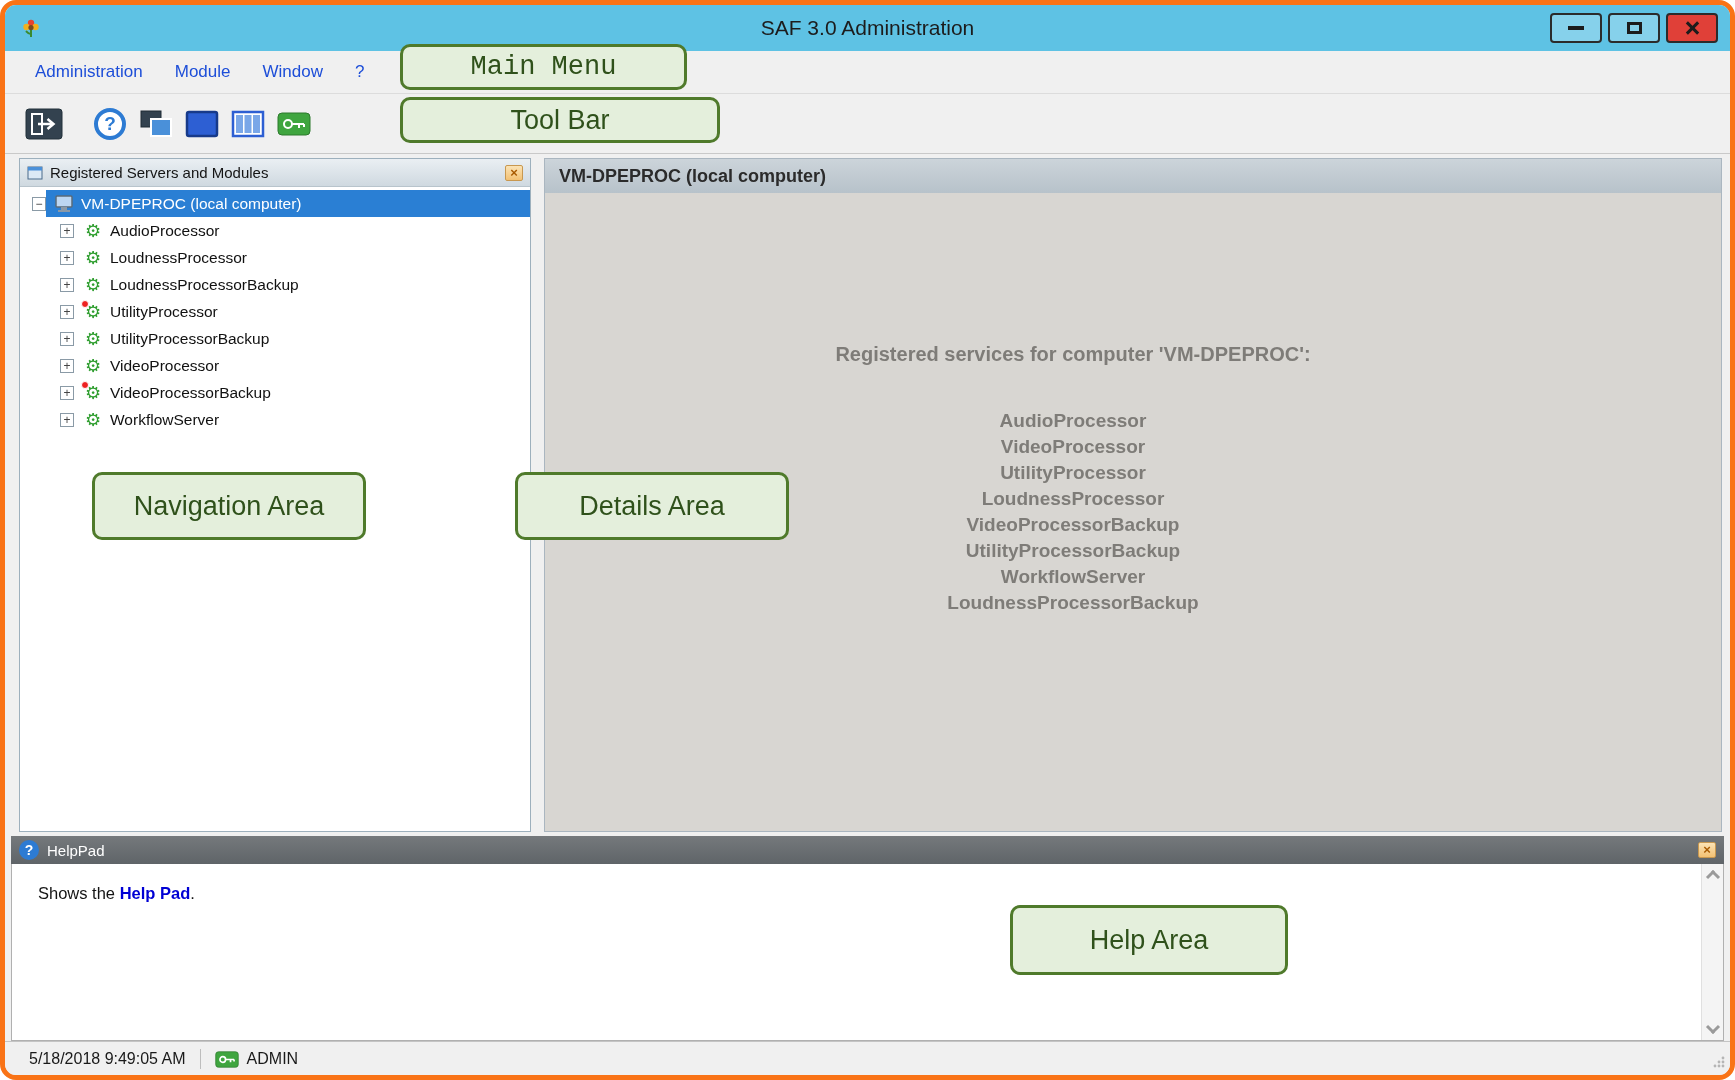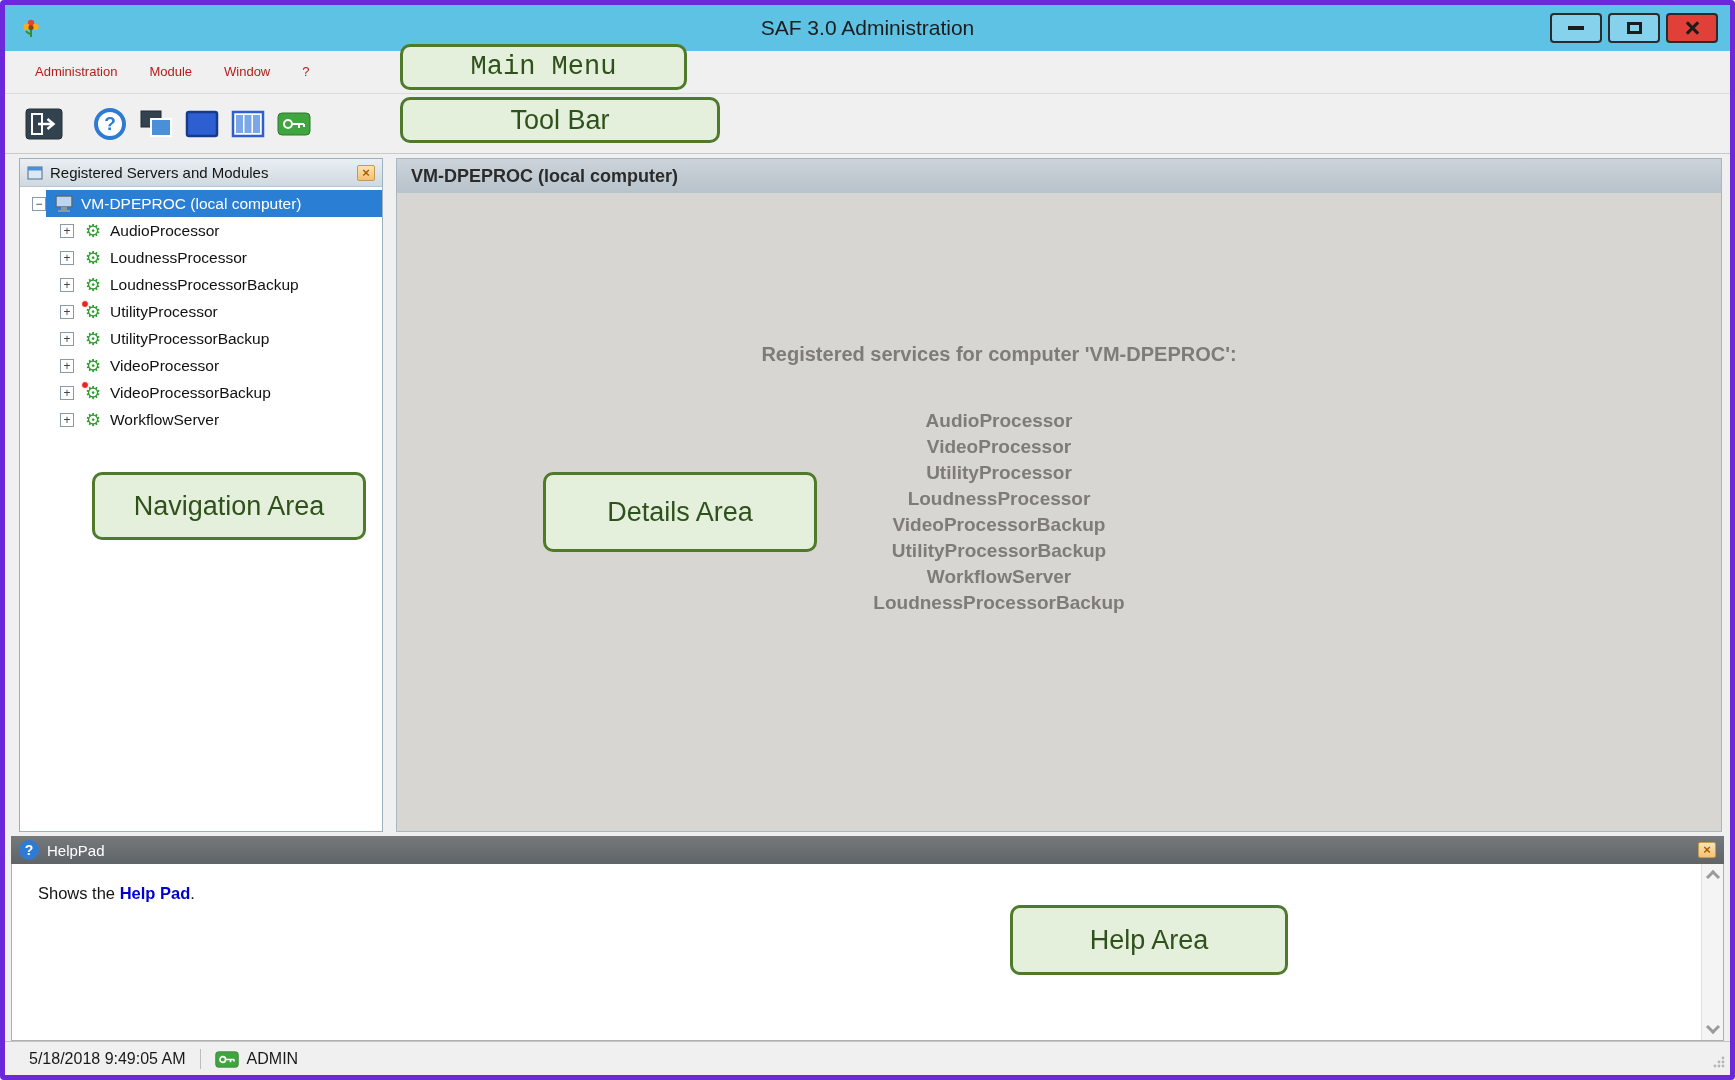--- a/index.html
+++ b/index.html
@@ -6,48 +6,48 @@
     --titlebar:#5ec2e4; --close-button:#e04038; --selection:#2a7fd4;
     --callout-bg:#e4efdc; --callout-border:#4f7a2b; --callout-text:#2f511b;
     --link:#0000d4; --details-bg:#d8d6d2; --details-text:#7e7c78; --helppad-header:#5f6468;
   }
   *{box-sizing:border-box; margin:0; padding:0;}
   body{
     width:1735px; height:1080px; overflow:hidden; position:relative;
     background:#ffffff; font-family:"Liberation Sans","DejaVu Sans",sans-serif;
   }
   .window{
-    position:absolute; inset:0; border:5px solid #6d28d9; border-radius:4px;
+    position:absolute; inset:0; border:5px solid #f97316; border-radius:16px;
     overflow:hidden; display:flex; flex-direction:column; background:#f0f0f0;
   }
   
   .titlebar{flex:0 0 46px; background:var(--titlebar); display:flex; align-items:center; position:relative;}
   .title-icon{margin-left:14px; display:flex; align-items:center;}
   .title-text{position:absolute; left:0; right:0; text-align:center; font-size:21px; color:#1c1c1c; pointer-events:none;}
   .win-controls{margin-left:auto; display:flex; gap:6px; margin-right:12px; position:relative; z-index:2;}
   .win-btn{width:52px; height:30px; border:2px solid #2b2b2b; border-radius:4px;
     display:flex; align-items:center; justify-content:center; background:rgba(255,255,255,0.25);}
   .win-btn.close{background:var(--close-button);}
   .glyph-min{width:16px; height:4px; background:#1c1c1c;}
   .glyph-max{width:15px; height:12px; border:3px solid #1c1c1c;}
   .glyph-close{position:relative; width:16px; height:16px;}
   .glyph-close::before,.glyph-close::after{content:""; position:absolute; left:7px; top:0; width:3px; height:16px; background:#1c1c1c;}
   .glyph-close::before{transform:rotate(45deg);} .glyph-close::after{transform:rotate(-45deg);}
   
   .menubar{flex:0 0 42px; background:#f0f0f0; border-bottom:1px solid #dcdcdc; display:flex; align-items:center; padding-left:14px;}
-  .menu-item{padding:0 16px; font-size:13px; color:#b91c1c; line-height:42px;}
+  .menu-item{padding:0 16px; font-size:17px; color:#1d4ed8; line-height:42px;}
   
   .toolbar{flex:0 0 60px; background:#f0f0f0; border-bottom:1px solid #c9c9c9; display:flex; align-items:center; padding-left:16px;}
   .tool-btn{width:46px; height:46px; display:flex; align-items:center; justify-content:center; border-radius:4px;}
   .tool-gap{width:20px;}
   .help-circle{width:32px; height:32px; border-radius:50%; border:4px solid #2d7bd3; color:#2d7bd3;
     font-weight:bold; font-size:19px; display:flex; align-items:center; justify-content:center; background:#fff;}
   
   .main{flex:1 1 auto; min-height:0; display:flex; padding:4px 8px 0 14px;}
-  .tree-panel{width:364px; background:#fff; border:1px solid #9db0bd; display:flex; flex-direction:column;}
+  .tree-panel{width:512px; background:#fff; border:1px solid #9db0bd; display:flex; flex-direction:column;}
   .tree-header{flex:0 0 28px; background:linear-gradient(#eaeff3,#cfd9e0); border-bottom:1px solid #b8c4cc;
     display:flex; align-items:center; gap:7px; padding:0 7px; font-size:15px; color:#141414;}
   .spacer{flex:1;}
   .x-box{width:18px; height:16px; background:linear-gradient(#fbe3b5,#f3c173); border:1px solid #c89850; border-radius:2px;
     color:#a85a00; font-size:13px; font-weight:bold; line-height:14px; text-align:center;}
   .tree-body{flex:1; padding-top:3px; overflow:hidden;}
   .tree-row{height:27px; display:flex; align-items:center; font-size:15.5px; color:#111;}
   .expander{width:14px; height:14px; border:1px solid #8a9aa6; background:#fff; color:#444;
     font-size:12px; line-height:12px; text-align:center; margin-left:12px; flex:0 0 auto;}
   .tree-row.child .expander{margin-left:40px;}
@@ -92,21 +92,21 @@
   .sb-sep{width:1px; height:20px; background:#bdbdbd; margin:0 14px;}
   .sb-admin{display:flex; align-items:flex-end; gap:8px;}
   .grip{position:absolute; right:5px; bottom:3px;}
   
   .callout{position:absolute; z-index:30; background:var(--callout-bg); border:3px solid var(--callout-border);
     border-radius:10px; display:flex; align-items:center; justify-content:center;
     font-size:27px; color:var(--callout-text);}
   .co-main-menu{left:400px; top:44px;  width:287px; height:46px;font-family:Liberation Mono, monospace;}
   .co-tool-bar{ left:400px; top:97px;  width:320px; height:46px;}
   .co-nav{      left:92px;  top:472px; width:274px; height:68px;}
-  .co-details{  left:515px; top:472px; width:274px; height:80px;margin-left:28px;}
+  .co-details{  left:515px; top:472px; width:274px; height:68px;}
   .co-help{     left:990px; top:905px; width:278px; height:70px;margin-left:20px;}
 </style>
 </head>
 <body>
 
 <div class="window">
 
   <div class="titlebar">
     <span class="title-icon">
       <svg width="24" height="24" viewBox="0 0 24 24">

